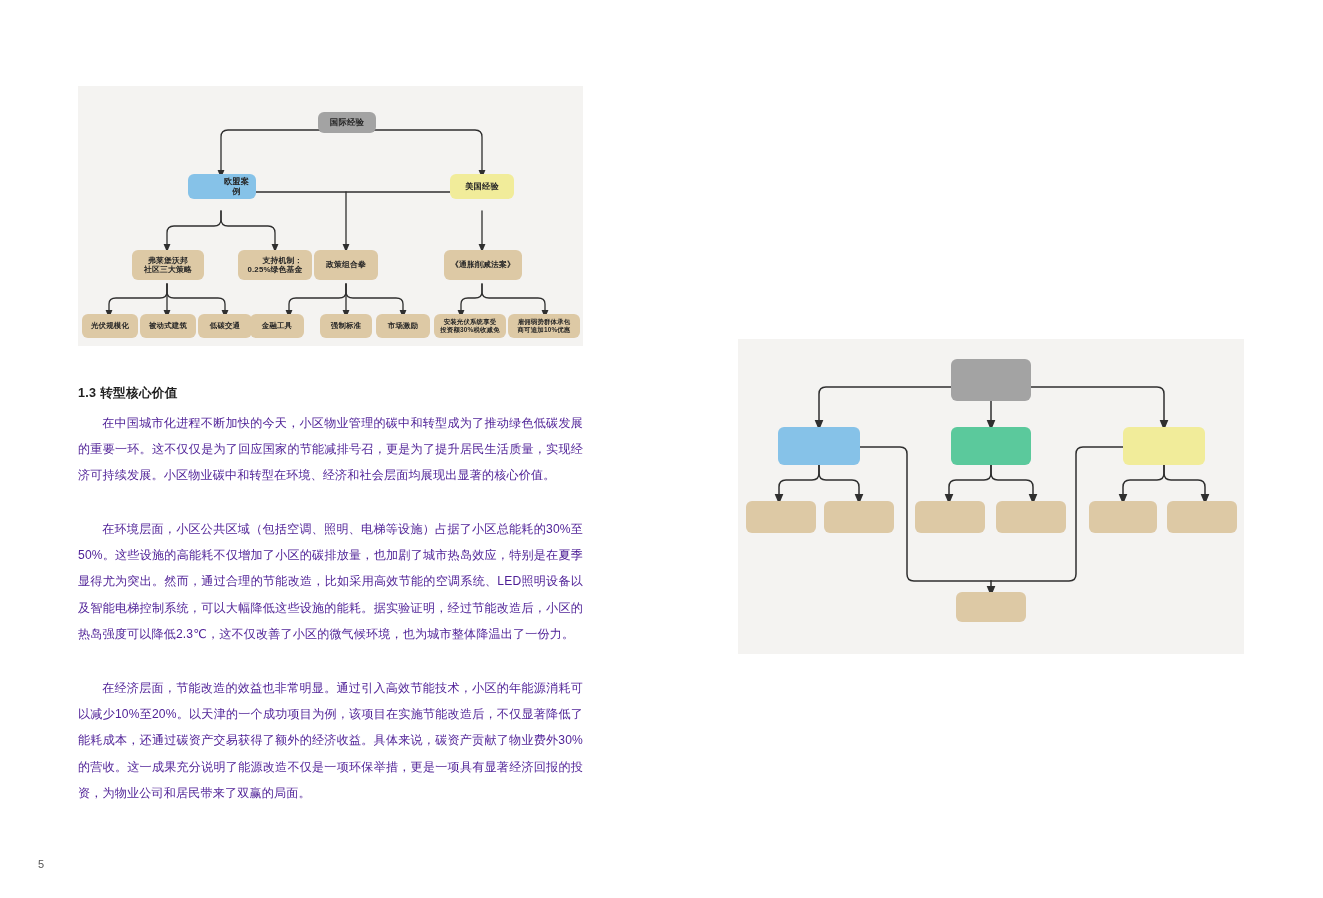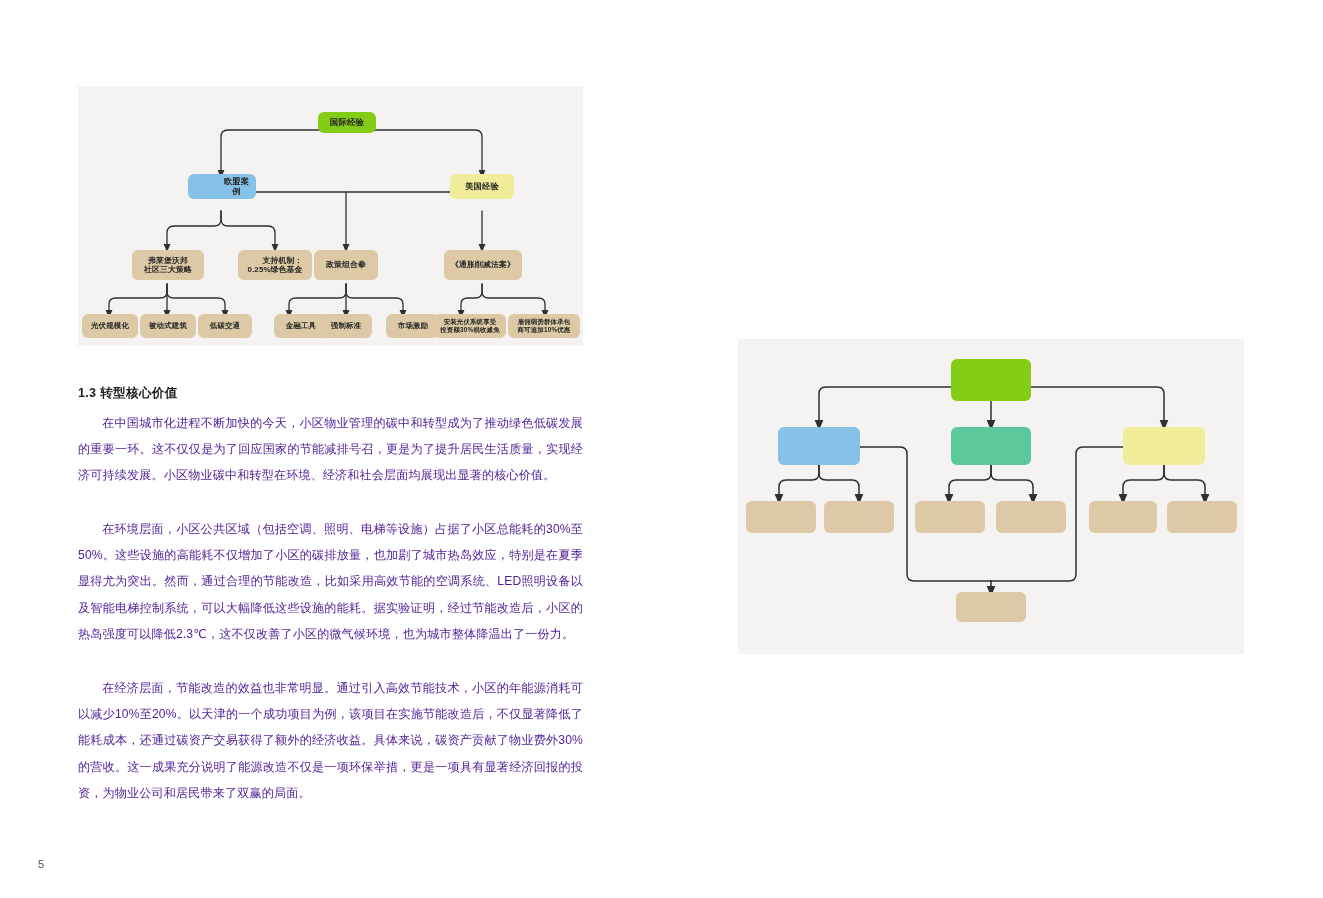--- a/index.html
+++ b/index.html
@@ -59,21 +59,21 @@
     border-radius: 6px;
     display: flex;
     align-items: center;
     justify-content: center;
     text-align: center;
     line-height: 1.18;
     color: #262626;
     white-space: pre-line;
     padding: 2px 3px;
   }
-  .node.lvl0 { background: #84cc16; font-weight: 700; }
+  .node.lvl0 { background: #a3a3a3; font-weight: 700; }
   .node.lvl1-blue { background: #86c2e8; }
   .node.lvl1-green { background: #5bc99c; }
   .node.lvl1-yellow { background: #f1ec9a; font-family: Liberation Mono, monospace; }
   .node.leaf { background: #ddc9a5; }
 
   #diagram-left .node { font-size: 7.4px; font-weight: 700; letter-spacing: .2px; }
   #diagram-left .node.lvl0 { font-size: 8.4px; }
   #diagram-left .node.lvl1-blue,
   #diagram-left .node.lvl1-yellow { font-size: 8.2px; }
   #diagram-left .node.mid { font-size: 7.8px; }
@@ -159,23 +159,23 @@
     <div class="node leaf mid" style="left:54px;top:164px;width:72px;height:30px;">弗莱堡沃邦
 社区三大策略</div>
     <div class="node leaf mid" style="left:160px;top:164px;width:74px;height:30px;text-align:right;">支持机制：
 0.25%绿色基金</div>
     <div class="node leaf mid" style="left:236px;top:164px;width:64px;height:30px;">政策组合拳</div>
     <div class="node leaf mid" style="left:366px;top:164px;width:78px;height:30px;">《通胀削减法案》</div>
 
     <div class="node leaf" style="left:4px;top:228px;width:56px;height:24px;">光伏规模化</div>
     <div class="node leaf" style="left:62px;top:228px;width:56px;height:24px;">被动式建筑</div>
     <div class="node leaf" style="left:120px;top:228px;width:54px;height:24px;">低碳交通</div>
-    <div class="node leaf" style="left:196px;top:228px;width:54px;height:24px;">金融工具</div>
+    <div class="node leaf" style="left:172px;top:228px;width:54px;height:24px;">金融工具</div>
     <div class="node leaf" style="left:242px;top:228px;width:52px;height:24px;">强制标准</div>
-    <div class="node leaf" style="left:308px;top:228px;width:54px;height:24px;">市场激励</div>
+    <div class="node leaf" style="left:298px;top:228px;width:54px;height:24px;">市场激励</div>
     <div class="node leaf" style="left:356px;top:228px;width:72px;height:24px;font-size:6.4px;">安装光伏系统享受
 投资额30%税收减免</div>
     <div class="node leaf" style="left:430px;top:228px;width:72px;height:24px;font-size:6.4px;">雇佣弱势群体承包
 商可追加10%优惠</div>
   </div>
 
   <div class="section-heading">1.3 转型核心价值</div>
 
   <div class="para" id="para-1">在中国城市化进程不断加快的今天，小区物业管理的碳中和转型成为了推动绿色低碳发展的重要一环。这不仅仅是为了回应国家的节能减排号召，更是为了提升居民生活质量，实现经济可持续发展。小区物业碳中和转型在环境、经济和社会层面均展现出显著的核心价值。</div>
   <div class="para" id="para-2">在环境层面，小区公共区域（包括空调、照明、电梯等设施）占据了小区总能耗的30%至50%。这些设施的高能耗不仅增加了小区的碳排放量，也加剧了城市热岛效应，特别是在夏季显得尤为突出。然而，通过合理的节能改造，比如采用高效节能的空调系统、LED照明设备以及智能电梯控制系统，可以大幅降低这些设施的能耗。据实验证明，经过节能改造后，小区的热岛强度可以降低2.3℃，这不仅改善了小区的微气候环境，也为城市整体降温出了一份力。</div>

